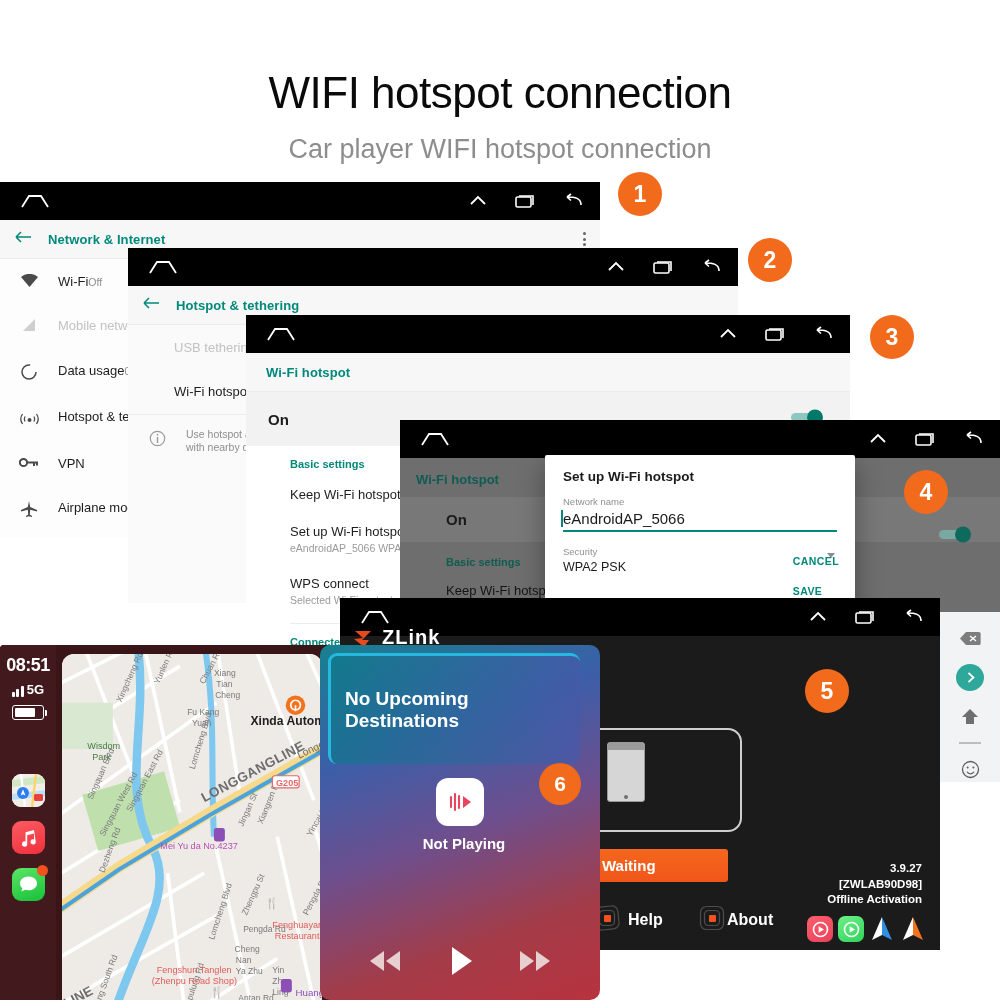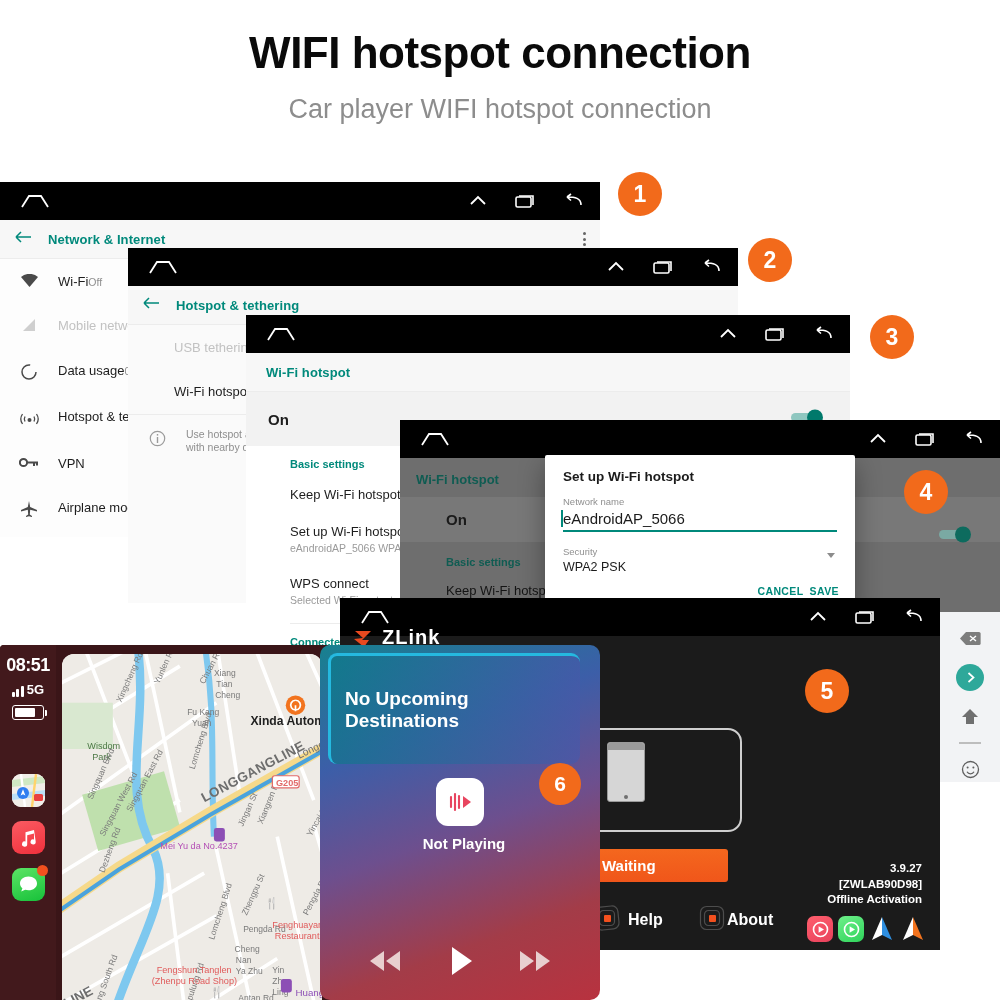--- a/index.html
+++ b/index.html
@@ -4,21 +4,21 @@
 <style>
   html,body{margin:0;padding:0;}
   body{
     width:1000px;height:1000px;position:relative;overflow:hidden;
     background:#ffffff;
     font-family:"Liberation Sans","DejaVu Sans",sans-serif;
     -webkit-font-smoothing:antialiased;
   }
   
   #heading{position:absolute;left:0;top:28px;width:1000px;text-align:center;}
-  #heading .h1{font-size:44px;font-weight:bold;color:#0a0a0a;letter-spacing:-.5px;line-height:1.15;}
+  #heading .h1{font-size:44px;font-weight:normal;color:#0a0a0a;letter-spacing:-.5px;line-height:1.15;margin-top:40px;}
   #heading .h2{font-size:27px;color:#8d8d8d;margin-top:14px;line-height:1.2;}
 
   
   .panel{position:absolute;background:#fff;overflow:hidden;box-shadow:0 0 0 0 rgba(0,0,0,0);}
   .navbar{height:38px;background:#000;position:relative;}
   .navbar .home{position:absolute;left:20px;top:50%;transform:translateY(-50%);}
   .navbar .sysicons{position:absolute;right:16px;top:50%;transform:translateY(-50%);display:flex;gap:26px;align-items:center;}
   .navbar svg{display:block}
 
   .appbar{height:38px;background:#f7f7f7;display:flex;align-items:center;padding:0 14px;border-bottom:1px solid #ececec;position:relative;}
@@ -69,21 +69,21 @@
 
   .dialog{position:absolute;background:#fff;border-radius:2px;box-shadow:0 10px 26px rgba(0,0,0,.35);}
   #dlg{left:545px;top:455px;width:310px;height:150px;padding:14px 18px 0 18px;box-sizing:border-box;}
   #dlg .dt{font-size:13.5px;font-weight:bold;color:#1b1b1b;margin-bottom:12px;}
   #dlg .flabel{font-size:9.5px;color:#8f8f8f;margin-bottom:3px;}
   #dlg .finput{font-size:15px;color:#1b1b1b;border-bottom:2px solid #00897b;padding-bottom:3px;position:relative;}
   #dlg .finput:before{content:"";position:absolute;left:-2px;top:0;bottom:3px;width:1.5px;background:#00897b;}
   #dlg .sec{margin-top:14px;position:relative;}
   #dlg .secval{font-size:12.5px;color:#1b1b1b;}
   #dlg .caret{position:absolute;right:2px;top:7px;width:0;height:0;border-left:4.5px solid transparent;border-right:4.5px solid transparent;border-top:5px solid #8c8c8c;}
-  #dlg .acts{position:absolute;right:16px;bottom:8px;display:flex;gap:6px;}
+  #dlg .acts{position:absolute;right:16px;bottom:8px;display:flex;gap:18px;flex-direction:column;}
   #dlg .acts span{font-size:10.5px;font-weight:bold;color:#00897b;letter-spacing:.4px;}
 
   
   #panel5{left:340px;top:598px;width:600px;height:352px;background:#1b1b1b;}
   #panel5 .zbody{position:relative;height:314px;background:#1b1b1b;}
   #zlogo{position:absolute;left:12px;top:-10px;display:flex;align-items:center;gap:4px;}
   #zlogo .zmark{width:26px;height:22px;}
   #zlogo .ztext{color:#fff;font-size:20px;font-weight:bold;letter-spacing:1px;}
   #phonebox{position:absolute;left:243px;top:92px;width:155px;height:100px;border:2px solid #cfcfcf;border-radius:14px;}
   #phone{position:absolute;left:22px;top:12px;width:36px;height:58px;background:#d6d6d6;border-radius:3px;border:1px solid #9a9a9a;}

